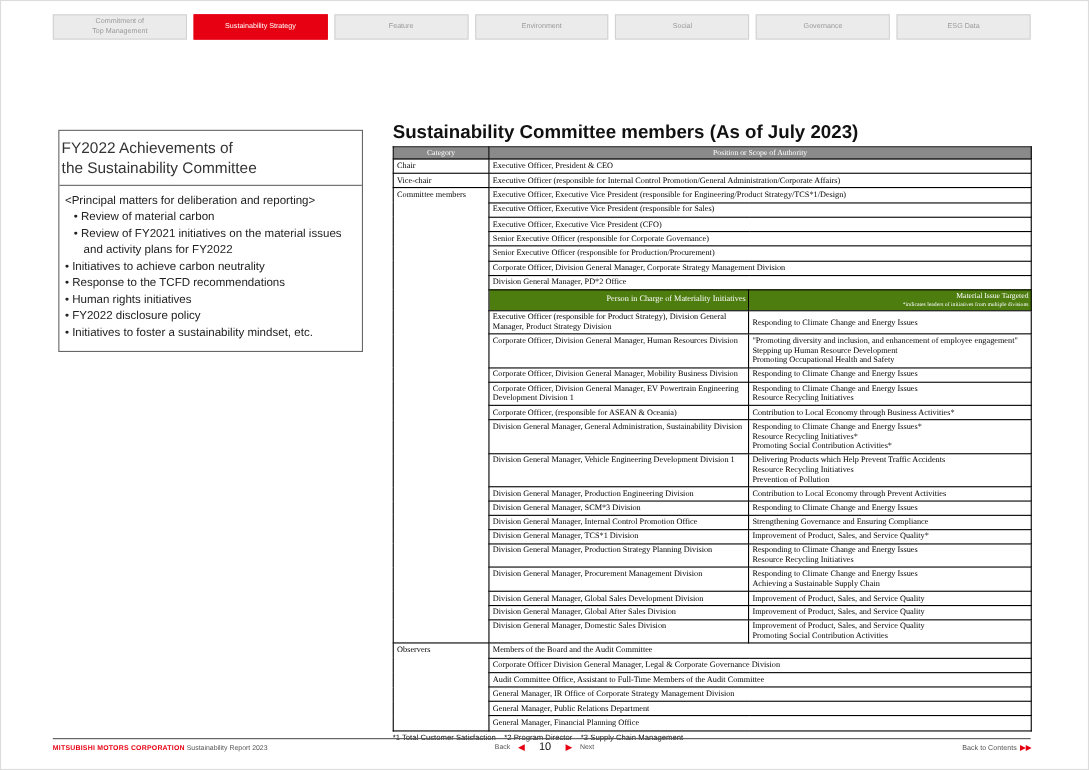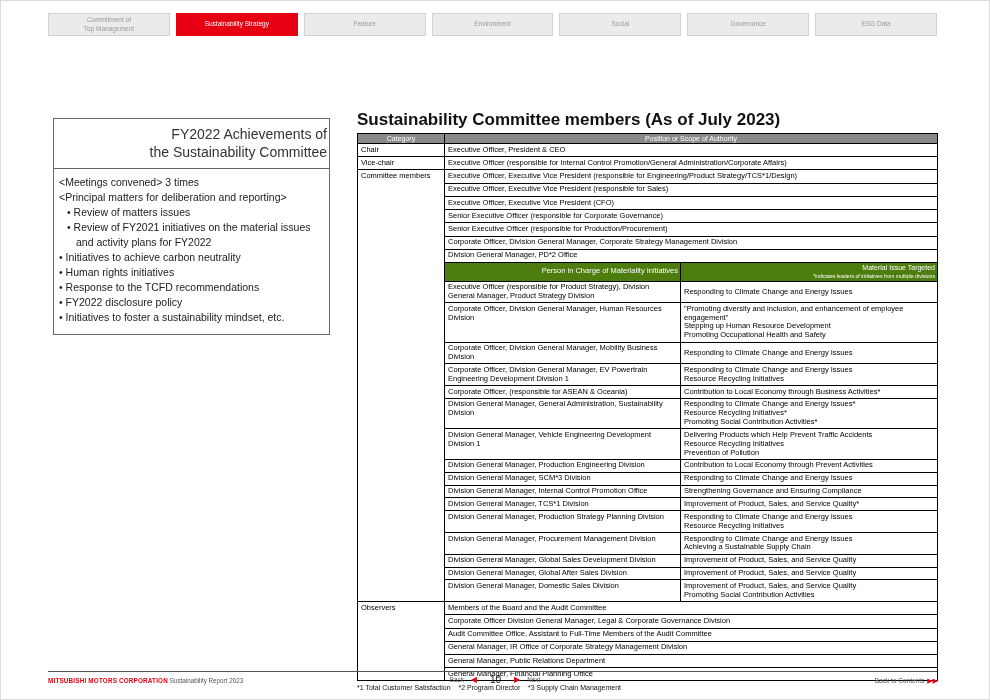--- a/index.html
+++ b/index.html
@@ -10,31 +10,31 @@
 
   
   .tabs { position:absolute; left:48px; right:53px; top:13px; height:23px; display:flex; gap:6px; }
   .tab { flex:1; display:flex; align-items:center; justify-content:center; text-align:center;
     background:#ebebeb; border:1px solid #d2d2d2; color:#9a9a9a; font-size:6.5px; line-height:1.3;
     white-space:pre-line; cursor:pointer; }
   .tab.active { background:#e60012; border-color:#e60012; color:#fff; }
 
   
   .box { position:absolute; left:53px; top:118px; width:277px; border:1px solid #666; background:#fff; }
-  .box-title { text-align:right; font-size:14px; color:#333; line-height:1.3; padding:6px 2px 7px;
+  .box-title { text-align:left; font-size:14px; color:#333; line-height:1.3; padding:6px 2px 7px;
     border-bottom:1px solid #666; white-space:pre-line; }
   .box-body { padding:6px 6px 9px 5px; font-size:10.5px; line-height:1.43; color:#222; }
   .b-line { }
   .b-inner { padding-left:17px; text-indent:-9px; }
   .b-outer { padding-left:9px; text-indent:-9px; }
 
   
   .table-wrap { position:absolute; left:357px; top:110px; width:581px; }
   .table-title { font-size:17px; font-weight:bold; color:#111; margin-bottom:3px; }
-  table { width:100%; border-collapse:collapse; table-layout:fixed; }
+  table { width:100%; border-collapse:collapse; table-layout:fixed;font-family:Liberation Serif, serif; }
   col.c1 { width:87px; } col.c2 { width:236px; }
   th, td { border:1px solid #000; }
   th { background:#8a8a8a; color:#fff; font-weight:normal; font-size:7px; padding:1px 2px; text-align:center; }
   td { font-size:7.5px; line-height:1.18; padding:1px 3px; color:#000; vertical-align:middle; }
   td.cat { vertical-align:top; padding:1.5px 3px; }
   td.pos { padding:1.7px 3px;margin-top:23px; }
   td.person { vertical-align:top; padding:1.5px 3px; }
   td.issue { vertical-align:middle; white-space:pre-line; padding:1.5px 3px; }
   tr.mat-head td { background:#4d7c0f; color:#fff; text-align:right; vertical-align:middle; padding:1.5px 2px; }
   .mat-main { font-size:7px; line-height:1.2; }
@@ -67,27 +67,26 @@
   <div class="tab">Environment</div>
   <div class="tab">Social</div>
   <div class="tab">Governance</div>
   <div class="tab">ESG Data</div>
 </div>
 
 <div class="box">
   <div class="box-title">FY2022 Achievements of
 the Sustainability Committee</div>
   <div class="box-body">
-    <div class="b-line">&lt;Meetings convened&gt; 3 times</div>
     <div class="b-line">&lt;Principal matters for deliberation and reporting&gt;</div>
-    <div class="b-inner">• Review of matters issues</div>
+    <div class="b-inner">• Review of material carbon</div>
     <div class="b-inner">• Review of FY2021 initiatives on the material issues and activity plans for FY2022</div>
     <div class="b-outer">• Initiatives to achieve carbon neutrality</div>
+    <div class="b-outer">• Response to the TCFD recommendations</div>
     <div class="b-outer">• Human rights initiatives</div>
-    <div class="b-outer">• Response to the TCFD recommendations</div>
     <div class="b-outer">• FY2022 disclosure policy</div>
     <div class="b-outer">• Initiatives to foster a sustainability mindset, etc.</div>
   </div>
 </div>
 
 <div class="table-wrap">
   <div class="table-title">Sustainability Committee members (As of July 2023)</div>
   <table>
     <colgroup>
         <col class="c1">

